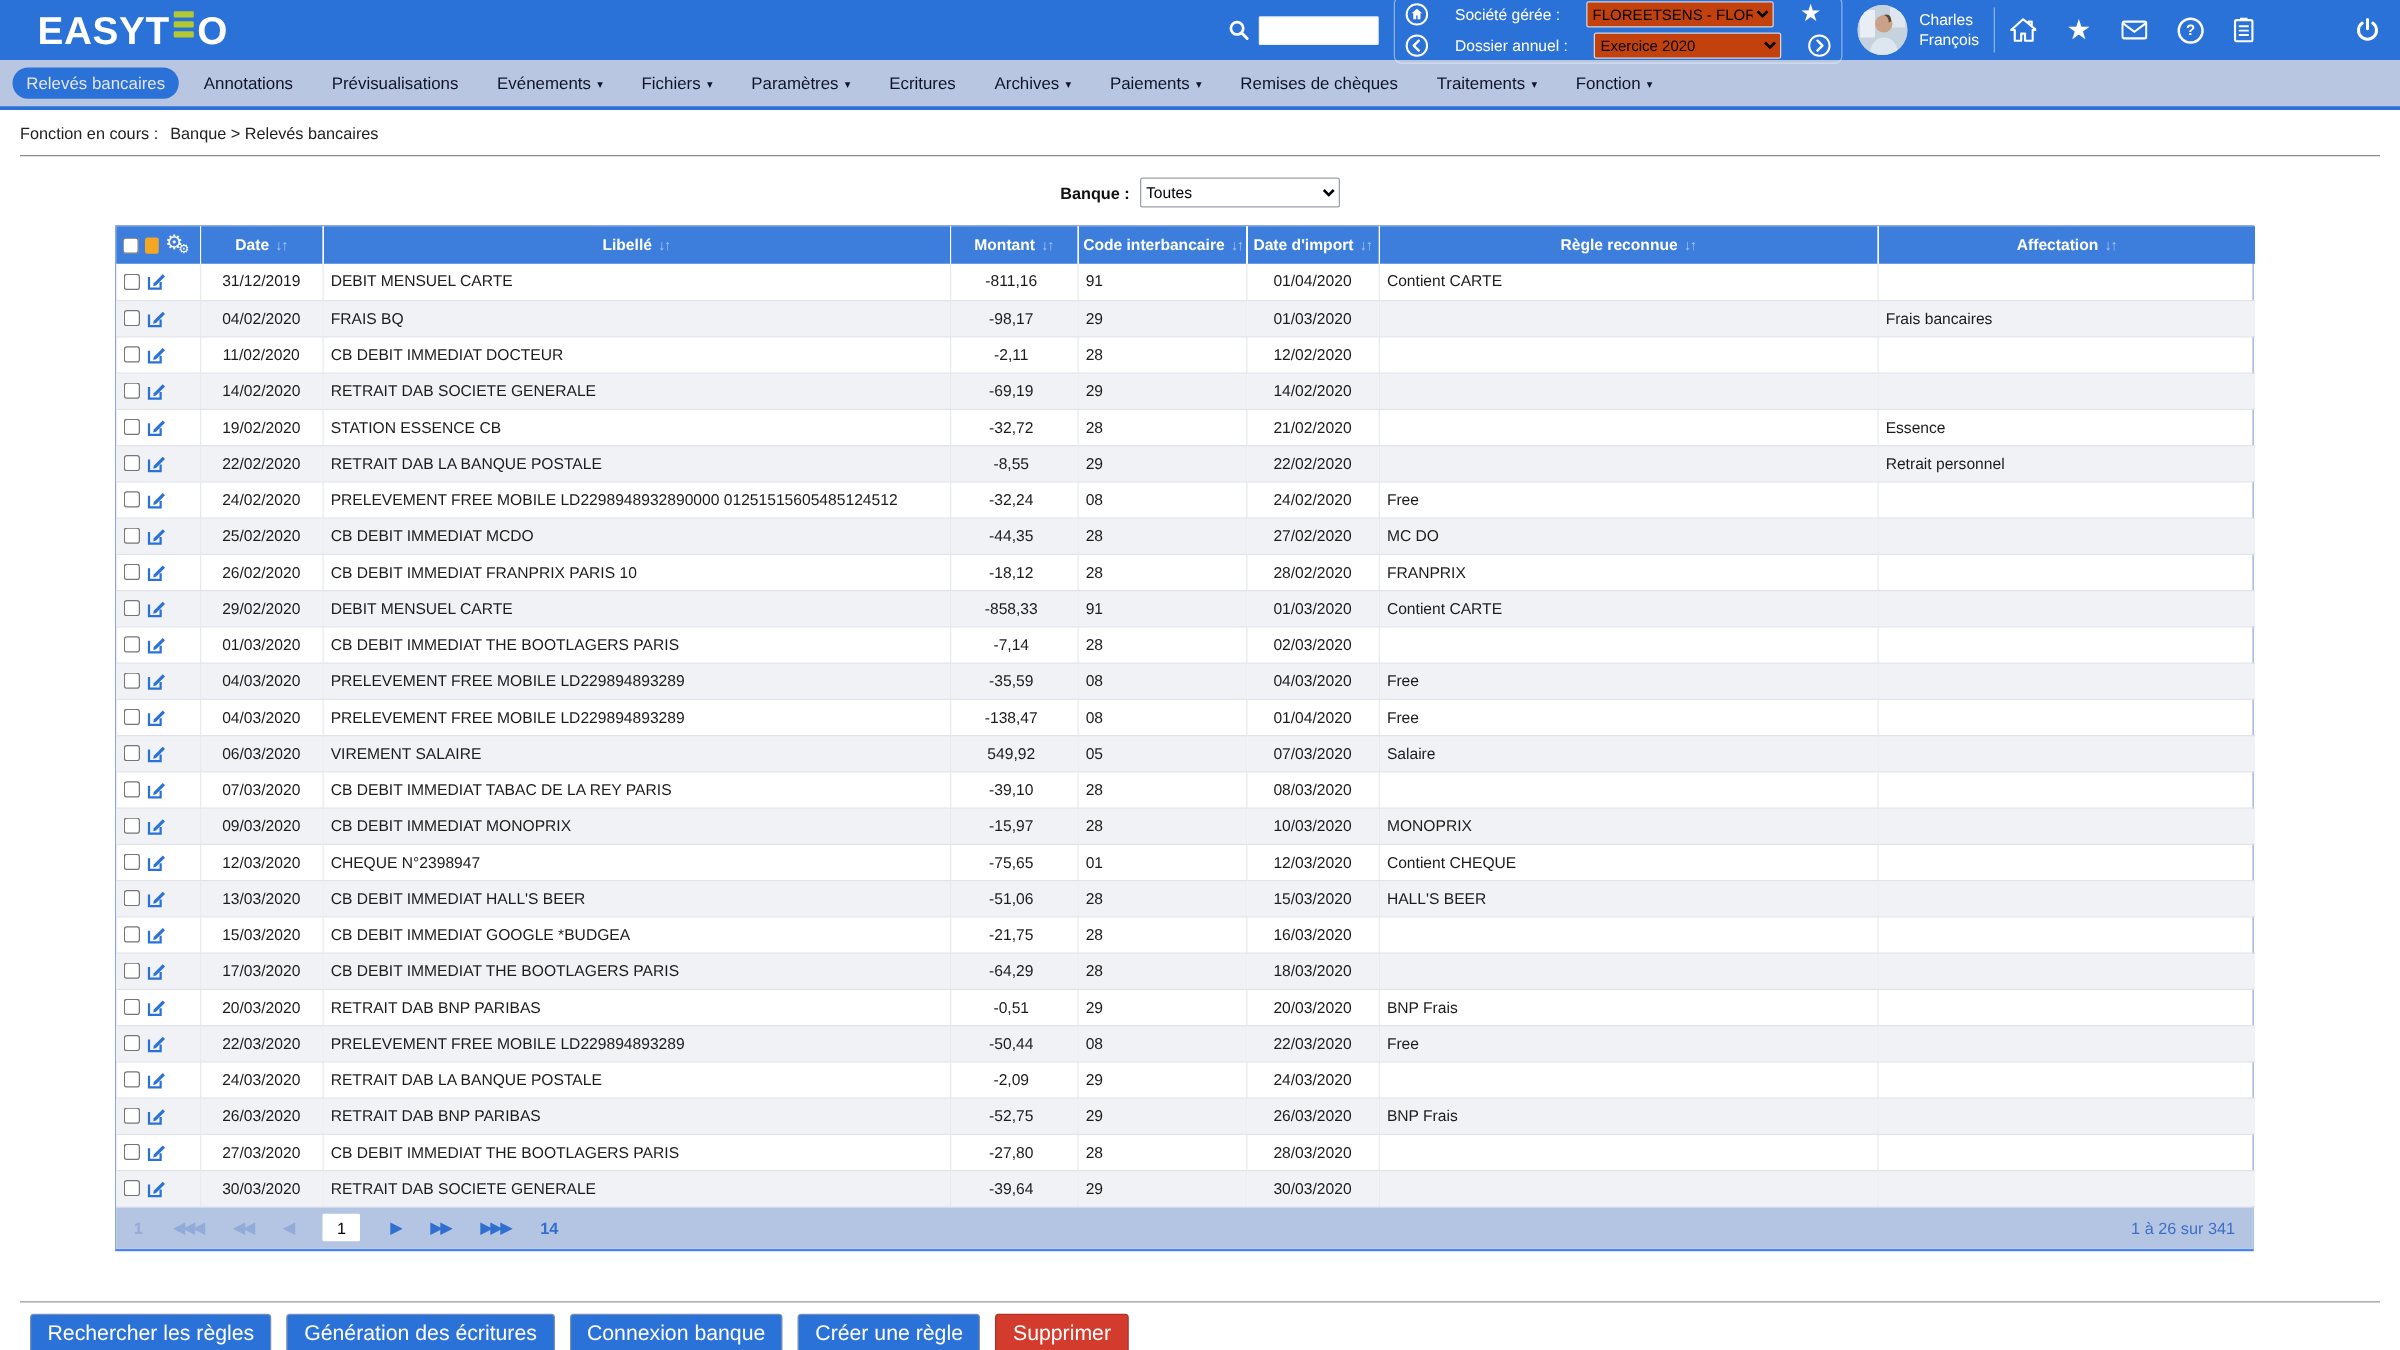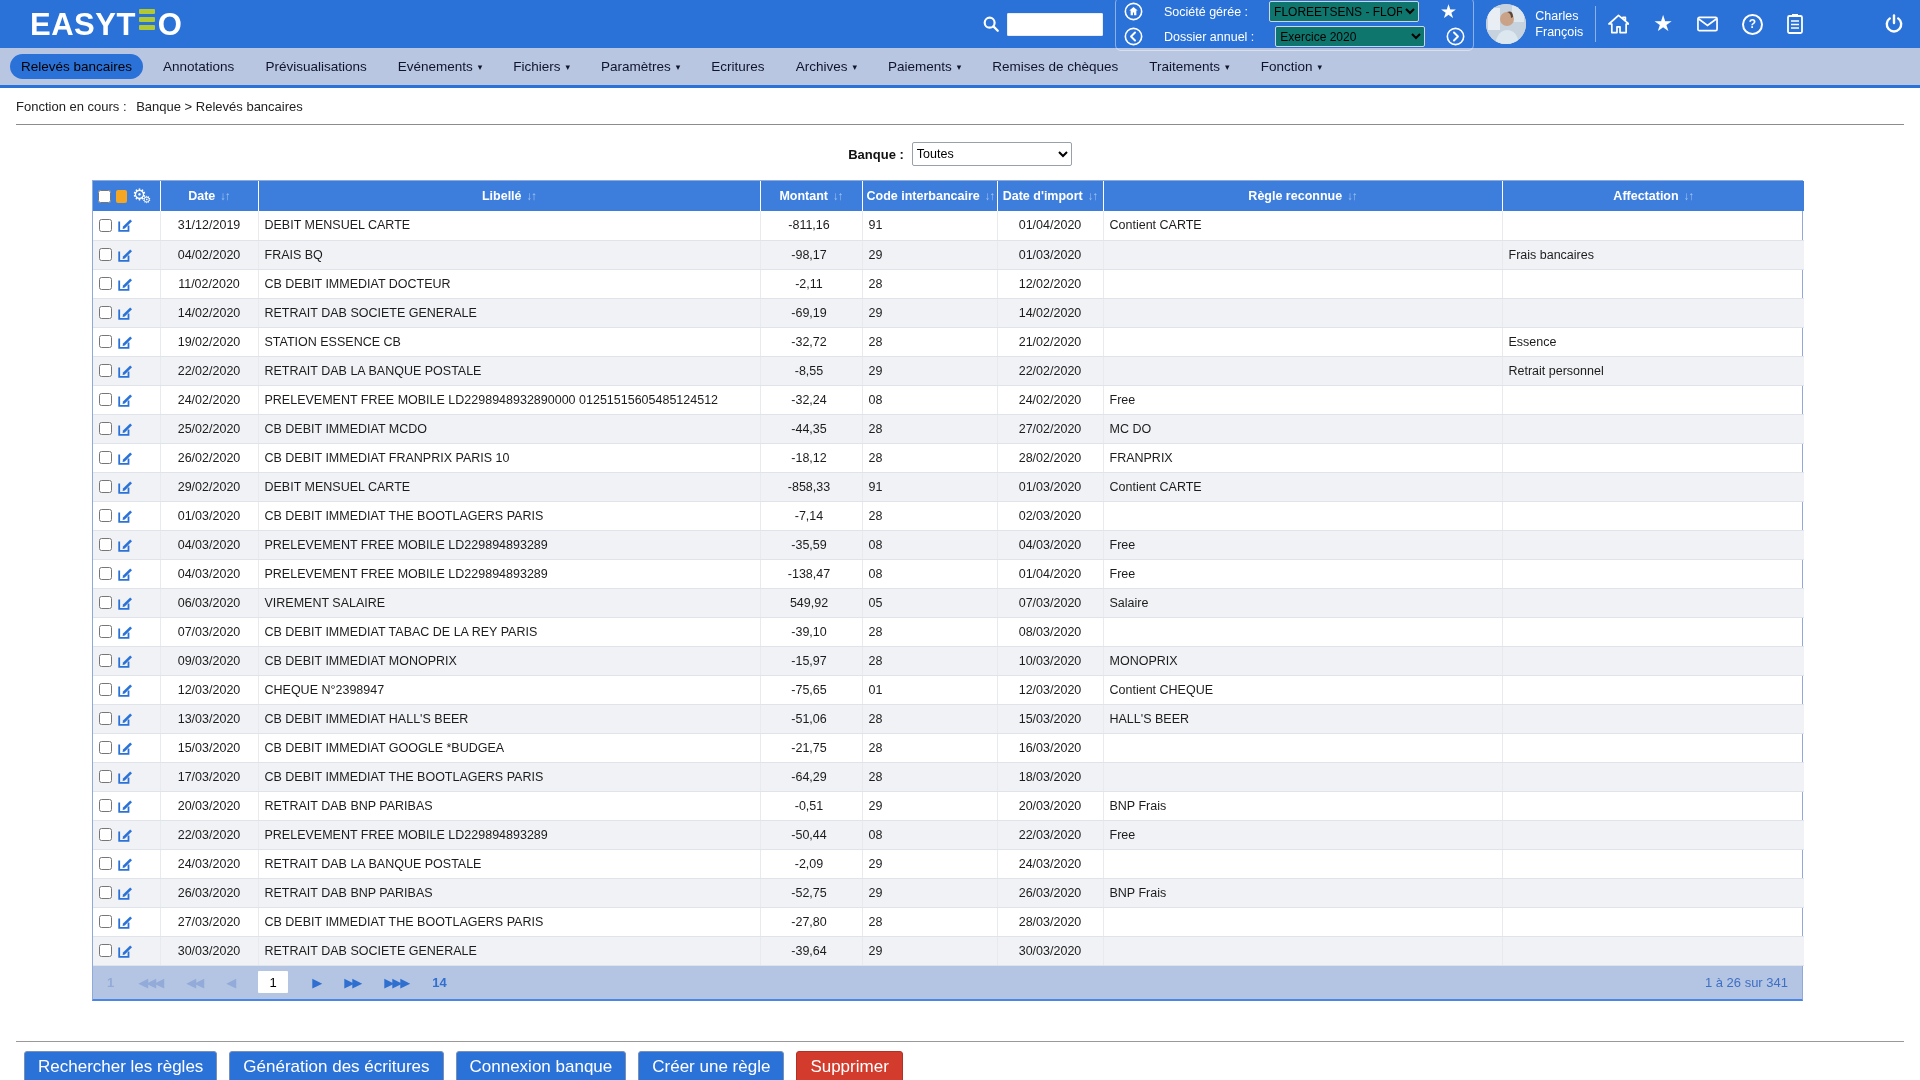--- a/index.html
+++ b/index.html
@@ -10,34 +10,34 @@
   
   .topbar{height:48px;background:#2b72d8;display:flex;align-items:center;box-sizing:border-box;padding:0 16px 0 30px;gap:12px}
   .logo{display:flex;color:#fff;font-weight:bold;font-size:31px;letter-spacing:.5px;line-height:1}
   .logo .bars{display:inline-flex;flex-direction:column;gap:3px;margin:0 3px}
   .logo .bars i{display:block;width:16px;height:5px;background:#b3c932;border-radius:1px}
   .topbar-spacer{flex:1}
   .search{display:flex;align-items:center;gap:7px}
   .search input{width:96px;height:23px;border:1px solid #e8eef8;border-radius:1px;background:#fff;font:inherit;font-size:12px;padding:0 4px;box-sizing:border-box}
   .ctx{border:1px solid rgba(255,255,255,.45);border-radius:6px;padding:3px 8px;display:flex;flex-direction:column;gap:4px}
   .ctx-row{display:flex;align-items:center;gap:21px;color:#fff;font-size:12.5px;white-space:nowrap}
-  .ctx-row select{width:150px;height:21px;font:inherit;font-size:12px;background:#0f766e;border:1px solid #cfd6e0;border-radius:2px}
+  .ctx-row select{width:150px;height:21px;font:inherit;font-size:12px;background:#c2410c;border:1px solid #cfd6e0;border-radius:2px}
   .glyph-star{color:#fff;font-size:19px;line-height:1;cursor:pointer}
   .user{display:flex;align-items:center;gap:9px;color:#fff;font-size:12.5px;line-height:1.3;cursor:pointer}
   .avatar{width:40px;height:40px;border-radius:50%;overflow:hidden;background:#cfd9e4;flex:0 0 auto}
   .vdiv{width:1px;height:36px;background:rgba(255,255,255,.45)}
   .top-icons{display:flex;align-items:center;gap:24px}
   .ticon{display:flex;align-items:center;justify-content:center;cursor:pointer}
   .icon-help{width:17px;height:17px;border:2px solid #fff;border-radius:50%;display:flex;align-items:center;justify-content:center;color:#fff;font-size:12px;font-weight:bold}
   .icon-grid{display:grid;grid-template-columns:repeat(3,5px);grid-template-rows:repeat(3,5px);gap:2px}
   .icon-grid i{background:#fff;display:block}
   
   .navbar{background:#b8c6e2;border-bottom:3px solid #2b72d8;display:flex;align-items:center;gap:9px;padding:6px 10px;box-sizing:border-box}
   .nav-item{font-size:13.5px;color:#10142a;padding:5px 11px;border-radius:14px;display:flex;gap:5px;align-items:center;cursor:pointer;white-space:nowrap}
-  .nav-item.active{background:#2b72d8;color:#000000}
+  .nav-item.active{background:#2b72d8;color:#e5e5e5}
   .nav-item .caret{font-size:9px;margin-top:1px}
   
   .breadcrumb{font-size:13px;color:#222;padding:11px 0 10px 16px}
   .breadcrumb .path{margin-left:6px}
   .rule{border:none;border-top:1px solid #8c8c8c;margin:0 16px}
   .filter-row{display:flex;justify-content:center;align-items:center;gap:8px;margin-top:17px;font-size:13px;color:#111}
   .filter-row .flabel{font-weight:bold}
   .filter-row select{width:160px;height:24px;font:inherit;font-size:12.5px;background:#fff;border:1px solid #9aa0a8;border-radius:2px}
   
   .table-wrap{margin:14px 0 0 92px;width:1711px;border:1px solid #8fa9da;border-bottom:2px solid #4a86e8;box-sizing:border-box}

